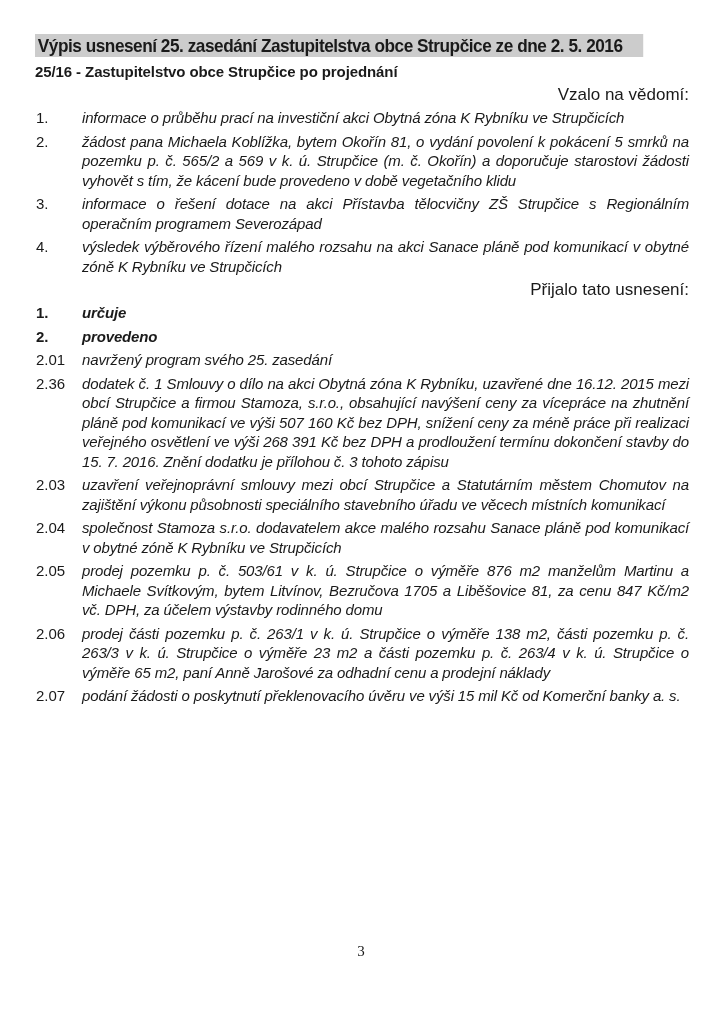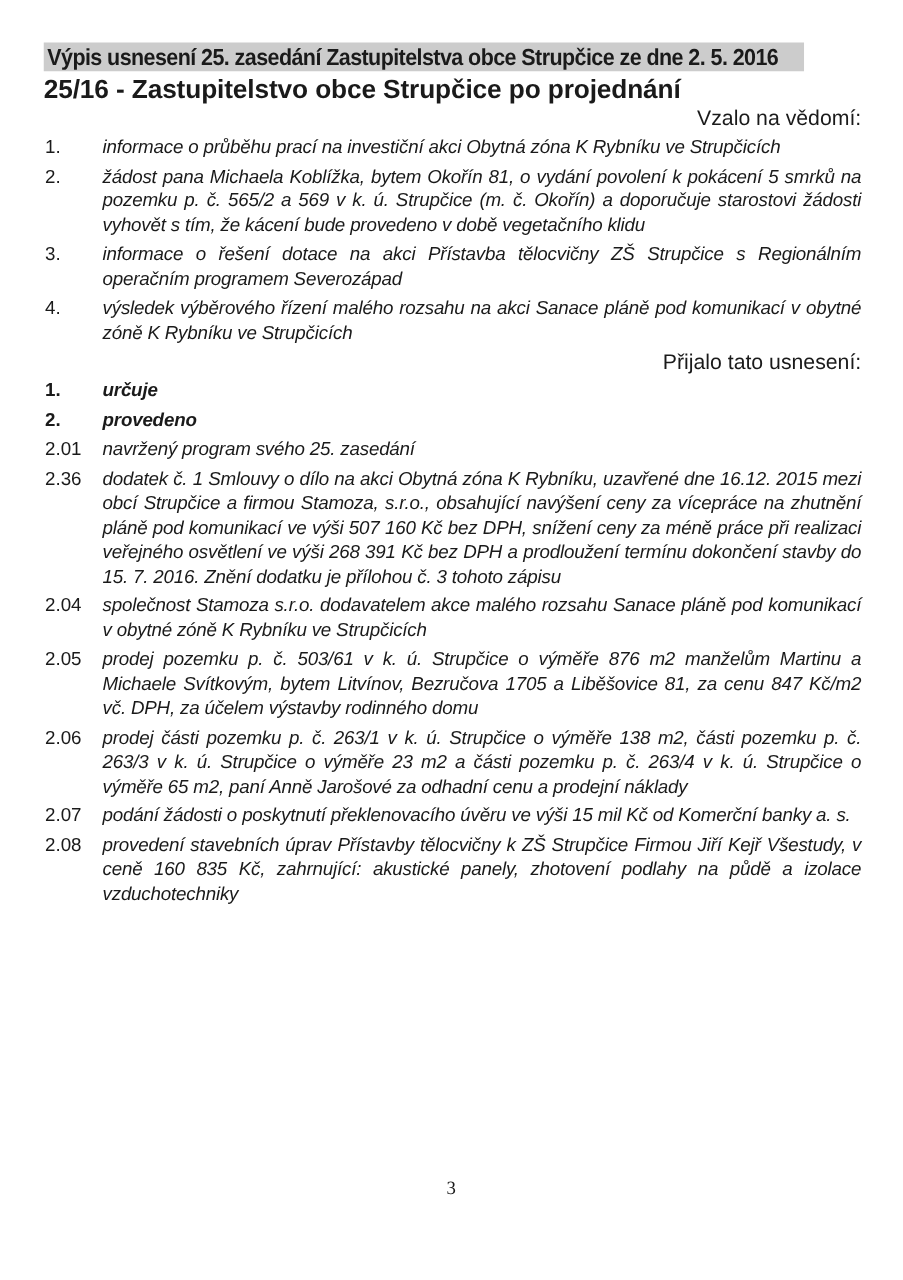--- a/index.html
+++ b/index.html
@@ -3,21 +3,21 @@
 <meta charset="utf-8">
 <style>
   html, body { margin: 0; padding: 0; background: #ffffff; }
   body { width: 722px; height: 1024px; position: relative; overflow: hidden;
          font-family: "Liberation Sans", sans-serif; color: #1a1a1a; }
   .page { position: absolute; left: 35px; top: 34px; width: 654px; }
   .title-bar { background: #cccccc; height: 23px; padding-left: 3px;
                font-family: "Liberation Sans", sans-serif; font-weight: bold;
                font-size: 18.5px; line-height: 23px; letter-spacing: -0.5px;
                transform: scaleX(0.93); transform-origin: left center; white-space: nowrap; }
-  .heading { font-weight: bold; font-size: 21px; line-height: 19px; margin-top: 5px;
+  .heading { font-weight: bold; font-size: 15px; line-height: 19px; margin-top: 5px;
              letter-spacing: -0.1px; }
   .section { font-weight: normal; font-size: 17px; line-height: 19px; margin-top: 4px; text-align: right; }
   .item { display: flex; font-size: 15px; line-height: 19.5px; margin-top: 4px; }
   .item .num { width: 46px; flex: 0 0 46px; padding-left: 1px; }
   .item .txt { flex: 1; text-align: justify; letter-spacing: -0.15px; font-style: italic; }
   .item.bold { font-weight: bold; }
   .pagenum { position: absolute; top: 943px; left: 0; width: 722px; text-align: center;
              font-family: "Liberation Serif", serif; font-size: 15px; }
 </style>
 </head>
@@ -58,34 +58,34 @@
   </div>
   <div class="item">
     <span class="num">2.01</span>
     <span class="txt">navržený program svého 25. zasedání</span>
   </div>
   <div class="item">
     <span class="num">2.36</span>
     <span class="txt">dodatek č. 1 Smlouvy o dílo na akci Obytná zóna K Rybníku, uzavřené dne 16.12. 2015 mezi obcí Strupčice a firmou Stamoza, s.r.o., obsahující navýšení ceny za vícepráce na zhutnění pláně pod komunikací ve výši 507 160 Kč bez DPH, snížení ceny za méně práce při realizaci veřejného osvětlení ve výši 268 391 Kč bez DPH a prodloužení termínu dokončení stavby do 15. 7. 2016. Znění dodatku je přílohou č. 3 tohoto zápisu</span>
   </div>
   <div class="item">
+    <span class="num">2.03</span>
+    <span class="txt">uzavření veřejnoprávní smlouvy mezi obcí Strupčice a Statutárním městem Chomutov na zajištění výkonu působnosti speciálního stavebního úřadu ve věcech místních komunikací</span>
+  </div>
+  <div class="item">
     <span class="num">2.04</span>
     <span class="txt">společnost Stamoza s.r.o. dodavatelem akce malého rozsahu Sanace pláně pod komunikací v obytné zóně K Rybníku ve Strupčicích</span>
   </div>
   <div class="item">
     <span class="num">2.05</span>
     <span class="txt">prodej pozemku p. č. 503/61 v k. ú. Strupčice o výměře 876 m2 manželům Martinu a Michaele Svítkovým, bytem Litvínov, Bezručova 1705 a Liběšovice 81, za cenu 847 Kč/m2 vč. DPH, za účelem výstavby rodinného domu</span>
   </div>
   <div class="item">
     <span class="num">2.06</span>
     <span class="txt">prodej části pozemku p. č. 263/1 v k. ú. Strupčice o výměře 138 m2, části pozemku p. č. 263/3 v k. ú. Strupčice o výměře 23 m2 a části pozemku p. č. 263/4 v k. ú. Strupčice o výměře 65 m2, paní Anně Jarošové za odhadní cenu a prodejní náklady</span>
   </div>
   <div class="item">
     <span class="num">2.07</span>
     <span class="txt">podání žádosti o poskytnutí překlenovacího úvěru ve výši 15 mil Kč od Komerční banky a. s.</span>
   </div>
-  <div class="item">
-    <span class="num">2.08</span>
-    <span class="txt">provedení stavebních úprav Přístavby tělocvičny k ZŠ Strupčice Firmou Jiří Kejř Všestudy, v ceně 160 835 Kč, zahrnující: akustické panely, zhotovení podlahy na půdě a izolace vzduchotechniky</span>
-  </div>
 </div>
 
 <div class="pagenum">3</div>
 
 </body></html>

